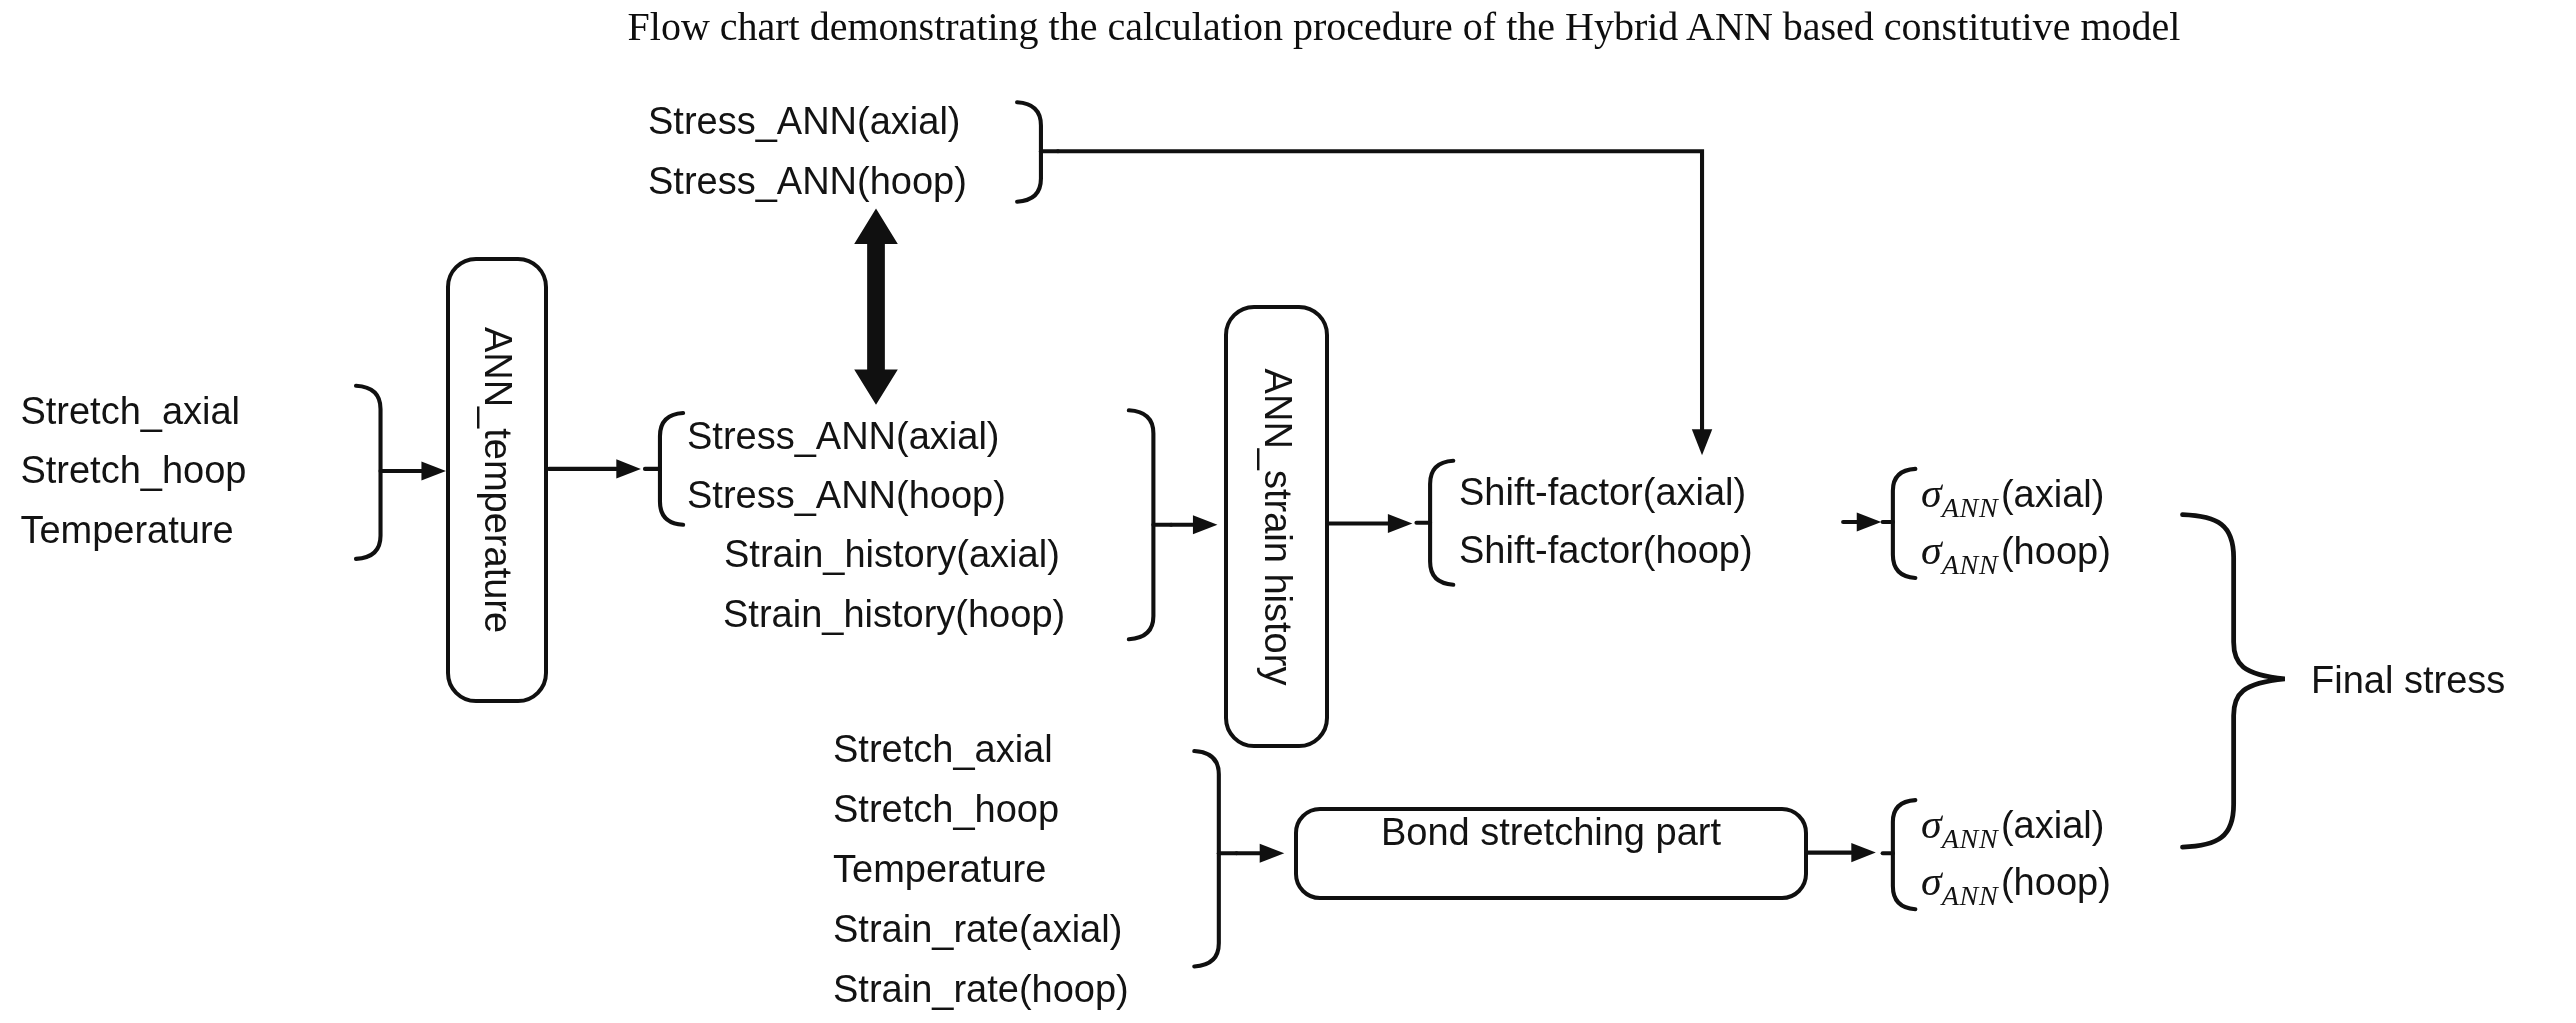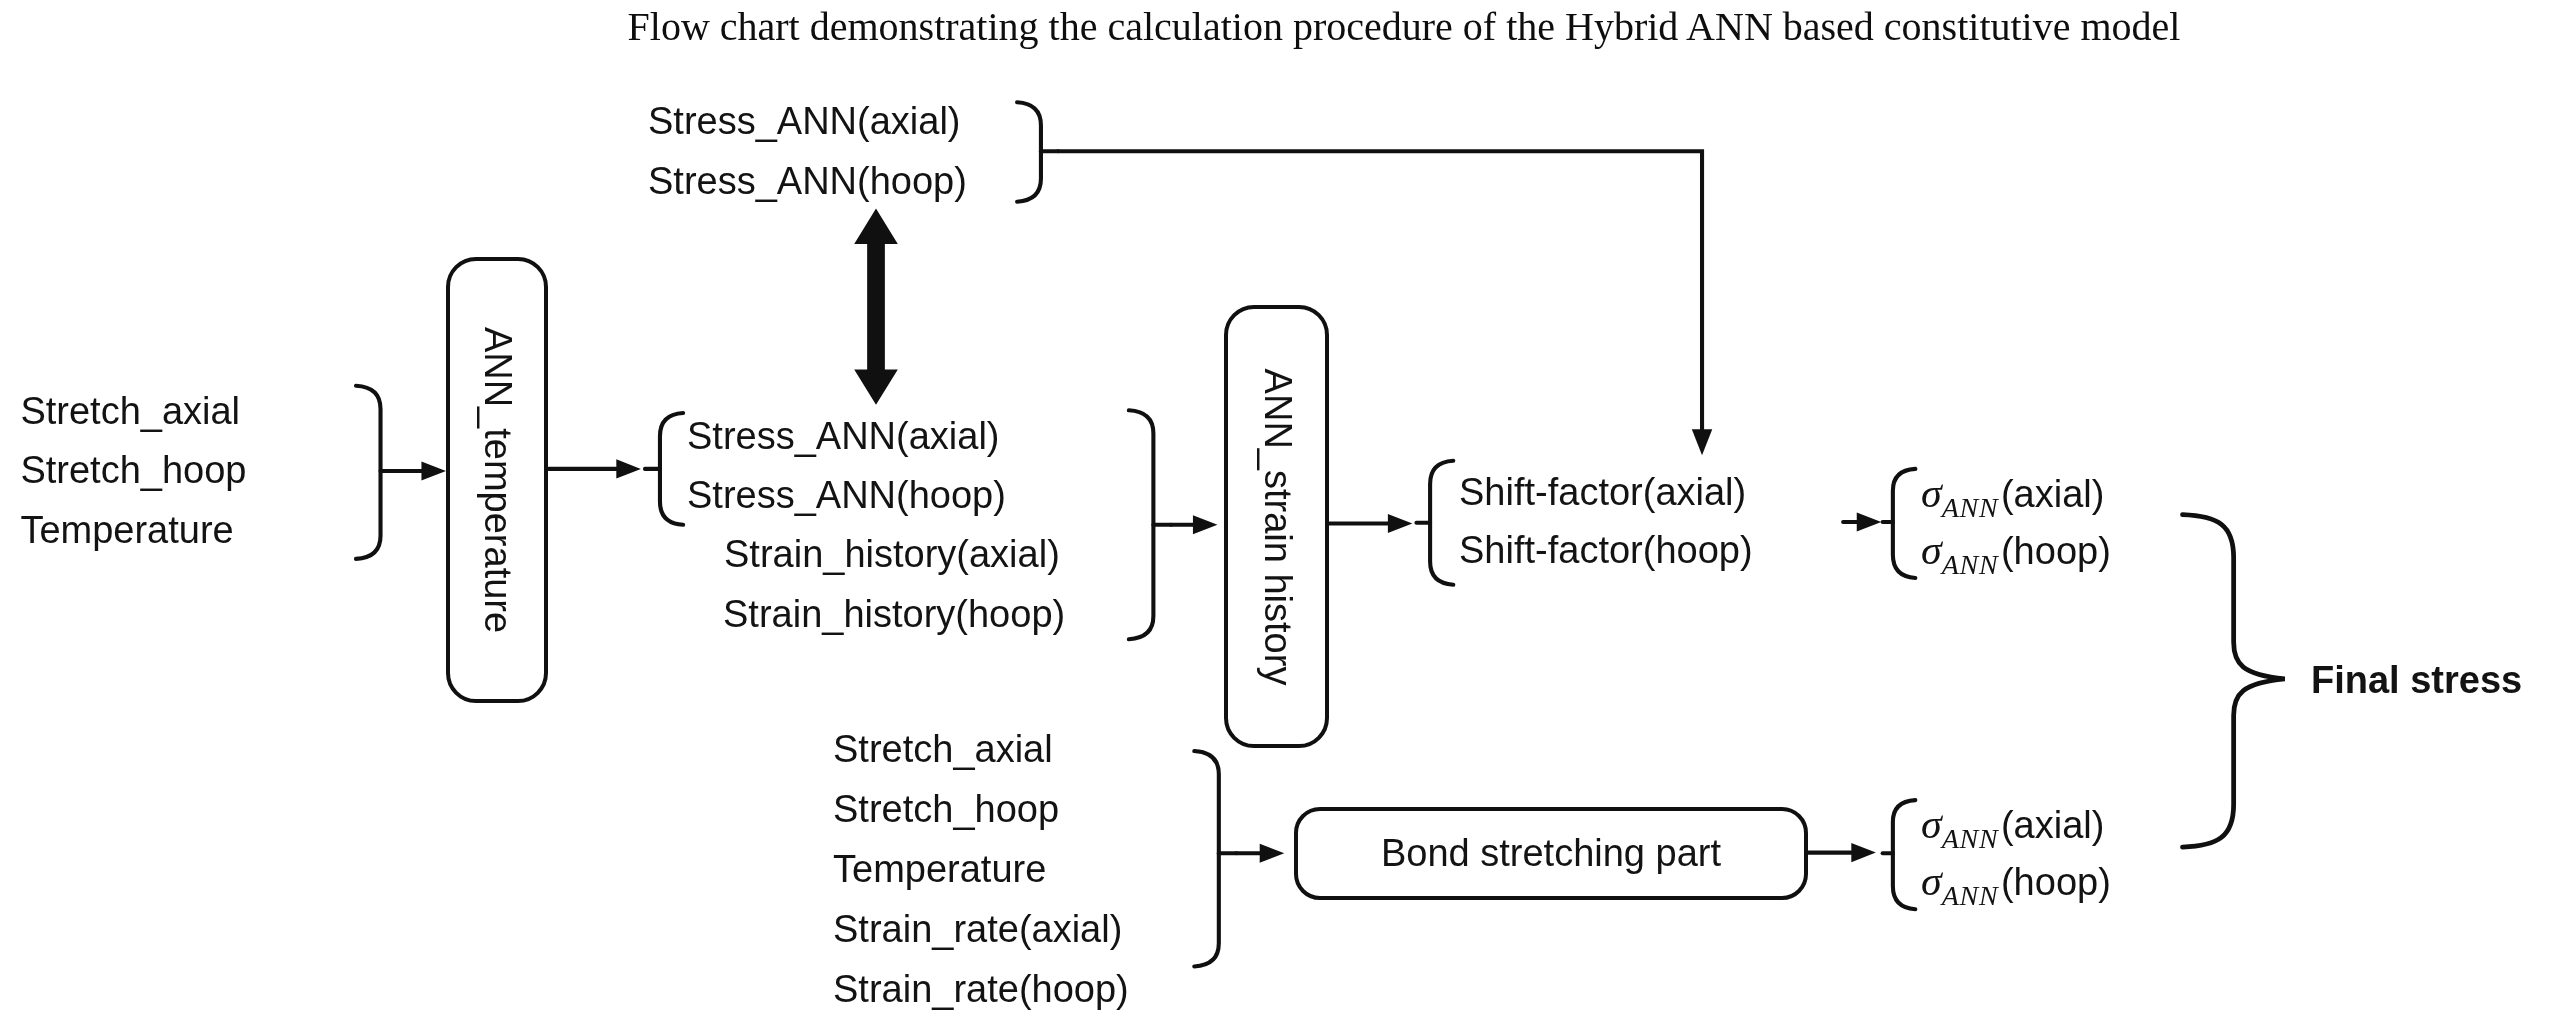--- a/index.html
+++ b/index.html
@@ -50,21 +50,21 @@
     position: absolute;
     left: 50%;
     top: 50%;
     transform: translate(-50%, -50%) rotate(90deg);
     font-size: 38px;
     white-space: nowrap;
     color: #131313;
   }
   .htext {
     display: flex;
-    align-items: center;
+    align-items: flex-start;
     justify-content: center;
     font-size: 38px;
     color: #131313;
     white-space: nowrap;
   }
   .sig {
     font-family: "Liberation Serif", "DejaVu Serif", serif;
     font-style: italic;
     font-size: 42px;
   }
@@ -182,16 +182,16 @@
     <span>Bond stretching part</span>
   </div>
 
   <div class="lbl" style="left:1921px; top:800px;">
     <span class="sig">σ</span><span class="sigsub">ANN</span><span>(axial)</span>
   </div>
   <div class="lbl" style="left:1921px; top:857px;">
     <span class="sig">σ</span><span class="sigsub">ANN</span><span>(hoop)</span>
   </div>
 
-  <div class="lbl" style="left:2311px; top:656px;font-weight:bold;">Final stress</div>
+  <div class="lbl" style="left:2311px; top:656px;">Final stress</div>
 
 </div>
 
 
 </body></html>

